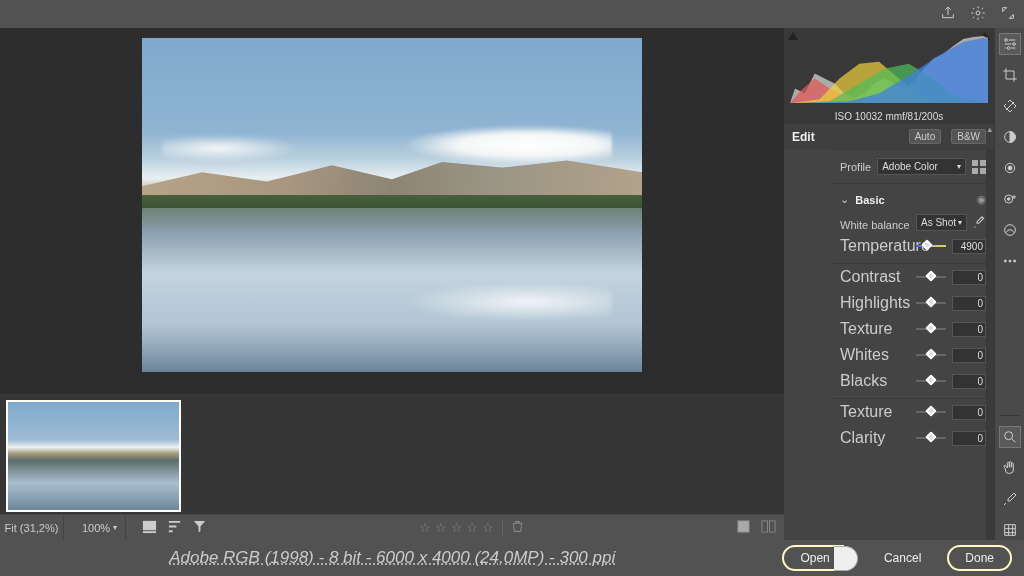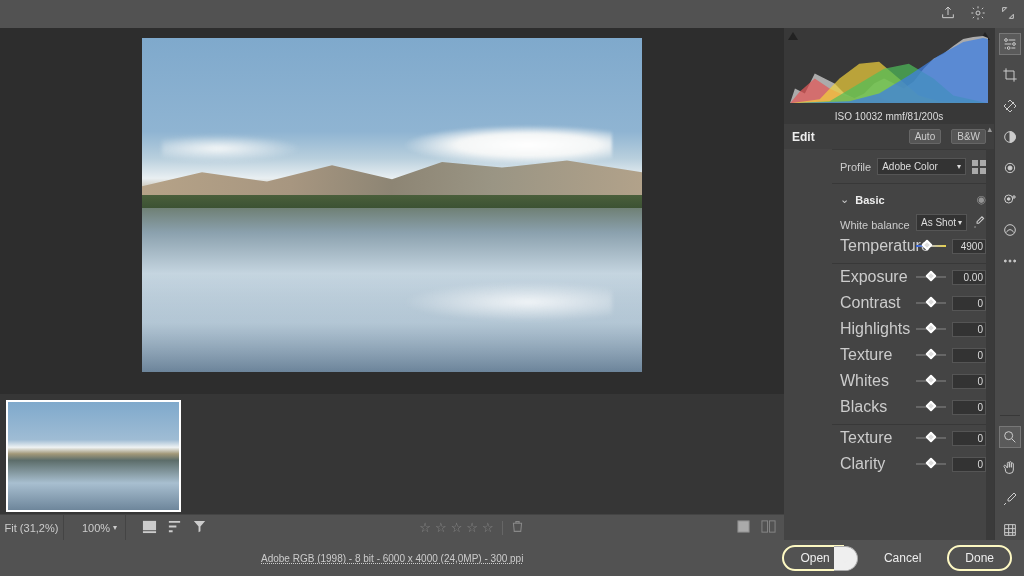--- a/index.html
+++ b/index.html
@@ -69,21 +69,21 @@
 .divider { height:1px; background:#383838; margin: 4px -8px; }
 
 .toolstrip { width: 30px; background: #4a4a4a; display:flex; flex-direction:column; align-items:center; padding-top:6px; gap: 11px; border-left:1px solid #383838; }
 .toolstrip .tool { width:20px; height:20px; display:flex; align-items:center; justify-content:center; cursor:pointer; }
 .toolstrip .tool svg { width:16px; height:16px; fill:none; stroke:#ccc; stroke-width:1.5; }
 .toolstrip .tool.active { background:#5a5a5a; outline:1px solid #777; }
 .toolstrip .spacer { flex:1; }
 .toolstrip .sep { width: 20px; height:1px; background:#383838; }
 
 .footer { height: 36px; background:#525252; display:flex; align-items:center; padding: 0 12px; gap: 10px; }
-.fileinfo { flex:1; text-align:center; color:#ccc; font-size:10px; text-decoration: underline dotted; }
+.fileinfo { flex:1; text-align:center; color:#ccc; font-size:17px; text-decoration: underline dotted; font-style: italic; }
 .btn { border:2px solid #fef9c3; border-radius: 14px; padding: 4px 16px; background: transparent; color:#eee; font-size:12px; cursor:pointer; }
 .btn.ghost { border:none;text-align:center; }
 .btn-split-caret { border:1px solid #aaa; border-left:none; border-radius: 0 14px 14px 0; padding:4px 6px; margin-left:-10px; color:#eee; cursor:pointer; }
 .open-wrap { display:flex; align-items:center; }
 .open-wrap .btn { border-radius: 14px 0 0 14px; padding-right: 12px; }
 
 .panel-scroll { flex:1; overflow:hidden; position:relative;padding-left:48px; }
 .panel-scroll::after { content:''; position:absolute; right:0; top:0; bottom:0; width:8px; background:#3a3a3a; }
 .scrollbar-thumb { position:absolute; right:1px; top:40px; width:6px; height:60px; background:#666; border-radius:3px; }
 .panel .caret-up { position:absolute; right:2px; top:0; color:#999; font-size:9px; }
@@ -231,28 +231,20 @@
           <div class="slider temp">
               <div class="track"></div>
               <div class="thumb" style="left:38%;"></div>
             </div>
           <input class="valbox" value="4900" style="">
         </div>
 
         <div class="divider"></div>
 
         <div class="slider-row">
-          <span class="lbl">Exposure</span>
-          <div class="slider">
-              <div class="track"></div>
-              <div class="thumb" style="left:50%;"></div>
-            </div>
-          <input class="valbox" value="0.00" style="">
-        </div>
-        <div class="slider-row">
           <span class="lbl">Contrast</span>
           <div class="slider">
               <div class="track"></div>
               <div class="thumb" style="left:50%;"></div>
             </div>
           <input class="valbox" value="0" style="">
         </div>
         <div class="slider-row">
           <span class="lbl">Highlights</span>
           <div class="slider">

